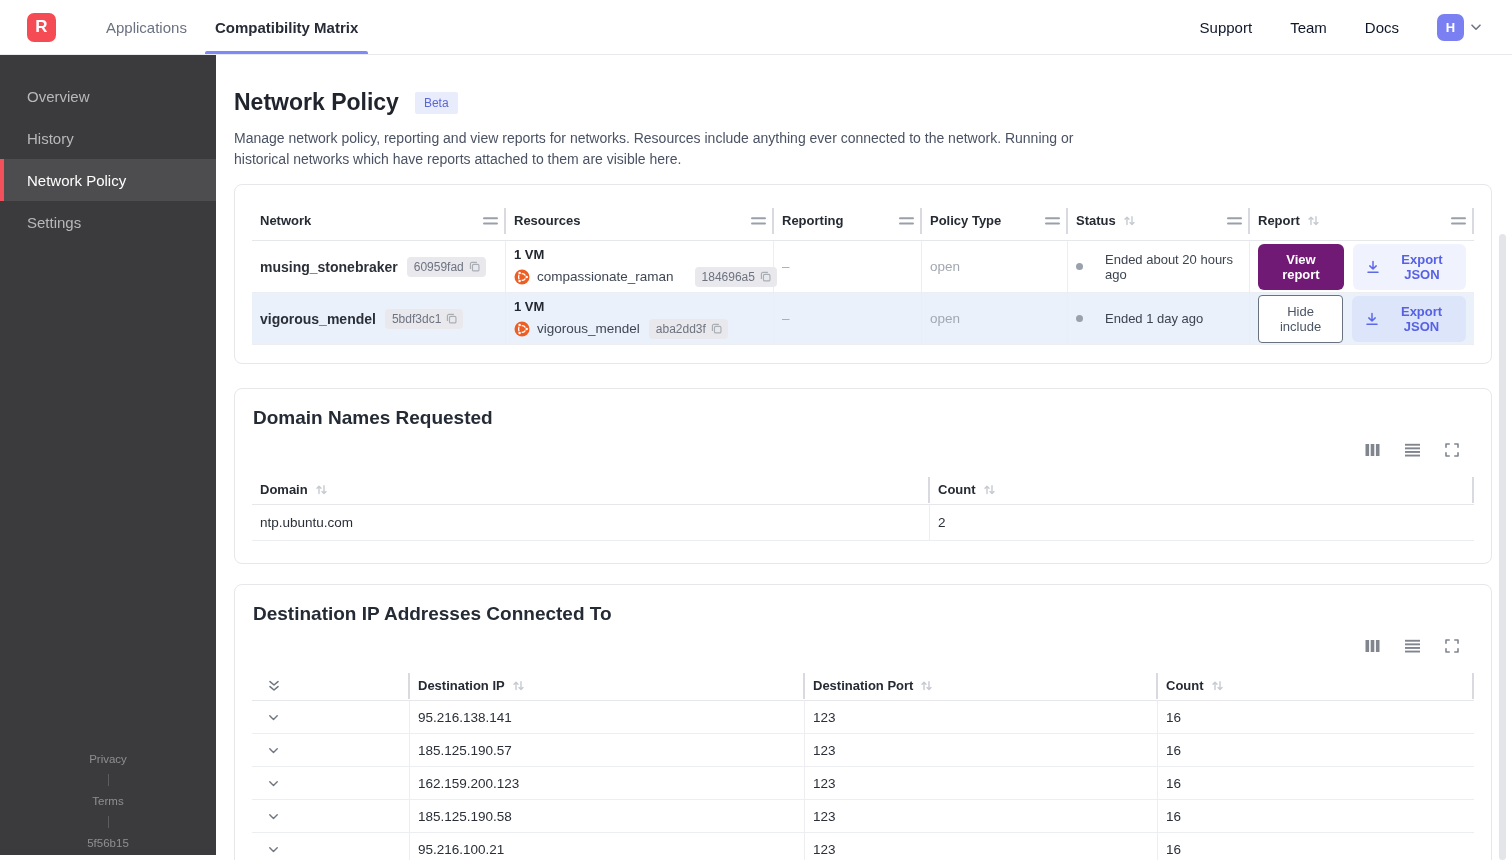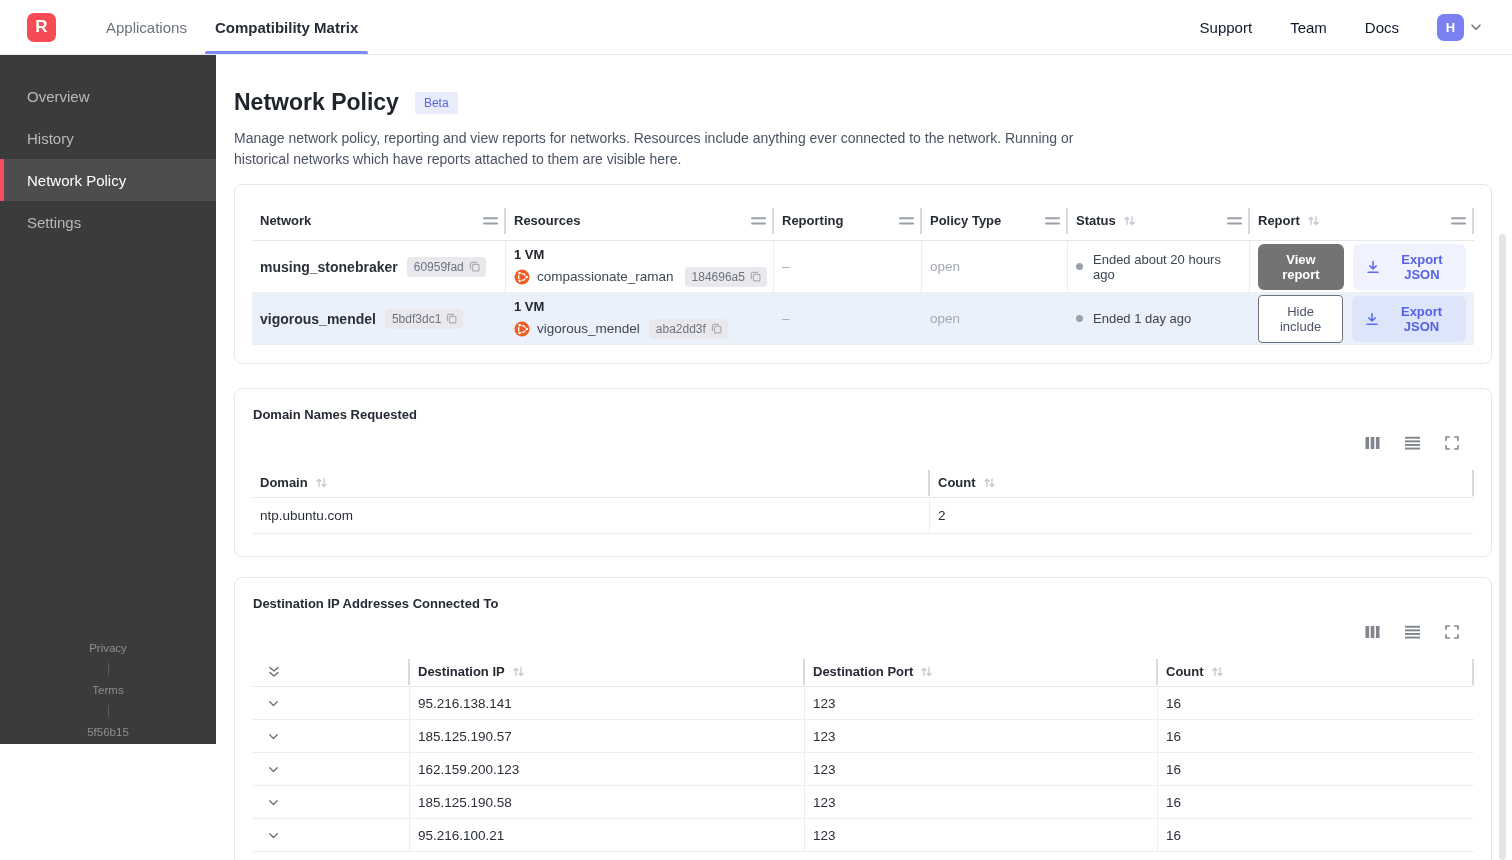--- a/index.html
+++ b/index.html
@@ -18,21 +18,21 @@
   .nav-tab.active { color:#272c36; font-weight:bold; }
   .nav-tab.active::after { content:""; position:absolute; left:4px; right:4px; bottom:0;
     height:3px; background:#7d8bf8; border-radius:2px 2px 0 0; }
   .nav-right { margin-left:auto; display:flex; align-items:center; gap:38px; margin-right:28px; }
   .nav-link { font-size:15px; color:#0f172a; cursor:pointer; }
   .avatar-wrap { display:flex; align-items:center; gap:4px; cursor:pointer; }
   .avatar { width:27px; height:27px; border-radius:7px; background:#7a80f2; color:#fff;
     font-size:13px; font-weight:bold; display:flex; align-items:center; justify-content:center; }
 
   
-  .sidebar { position:fixed; top:55px; left:0; width:216px; height:689px; background:#3b3b3d; }
+  .sidebar { position:fixed; top:55px; left:0; width:216px; height:800px; background:#3b3b3d; }
   .side-items { padding-top:20px; }
   .side-item { height:42px; display:flex; align-items:center; padding-left:27px; font-size:15px;
     color:#b8b8ba; cursor:pointer; position:relative; }
   .side-item.active { background:#4d4d4f; color:#ffffff; }
   .side-item.active::before { content:""; position:absolute; left:0; top:0; bottom:0; width:4px;
     background:#f4505c; }
   .side-footer { position:absolute; bottom:6px; left:0; width:100%; display:flex;
     align-items:center; justify-content:center; gap:9px; font-size:11.5px; color:#8f8f91;flex-direction:column; }
   .side-footer .vbar { width:1px; height:12px; background:#5c5c5e; }
   .side-footer span { cursor:pointer; }
@@ -44,21 +44,21 @@
   .page-title { font-size:23px; font-weight:bold; color:#20242c; }
   .beta-badge { background:#e9ecfb; color:#5a67d6; font-size:12px; padding:4px 9px;
     border-radius:2px; }
   .page-desc { margin-top:12px; font-size:14px; line-height:21px; color:#4a5263;
     max-width:880px; }
 
   .card { background:#fff; border:1px solid #e5e7eb; border-radius:8px; width:1258px; }
   .card1 { margin-top:14px; padding:16px 17px 18px 17px; }
   .card2 { margin-top:24px; padding:18px 17px 22px 17px; }
   .card3 { margin-top:20px; padding:18px 17px 0 17px; height:400px; overflow:hidden; }
-  .card-title { font-size:13px; font-weight:bold; color:#252b35; margin-left:1px; }
+  .card-title { font-size:19px; font-weight:bold; color:#252b35; margin-left:1px; }
   .card-tools { display:flex; justify-content:flex-end; gap:23px; margin:12px 14px 16px 0;
     height:18px; align-items:center; }
   .tool-btn { cursor:pointer; display:flex; align-items:center; }
 
   
   .hdr-cell { display:flex; align-items:center; gap:7px; padding:0 8px; position:relative;
     font-size:13px; font-weight:bold; color:#252a33; }
   .hdr-cell::after { content:""; position:absolute; right:0; top:50%; transform:translateY(-50%);
     width:2px; height:26px; background:#d8dadf; }
   .menu-ic { margin-left:auto; cursor:pointer; display:flex; }
@@ -73,23 +73,23 @@
   .nt-row { height:52px; border-bottom:1px solid #eceef1; }
   .nt-row.hl { background:#eaf1fb; }
   .net-name { font-size:14px; font-weight:bold; color:#2b3038; }
   .pill { background:#e9e9ed; color:#6d7380; font-size:12px; padding:3px 5px 3px 7px;
     border-radius:4px; display:inline-flex; align-items:center; gap:4px; margin-left:9px; }
   .copy-ic { cursor:pointer; display:flex; opacity:.8; }
   .res-cell { flex-direction:column; align-items:flex-start; justify-content:center; gap:5px; }
   .res-sum { font-size:13px; font-weight:bold; color:#23272f; }
   .res-line { display:flex; align-items:center; gap:7px; font-size:13.5px; color:#3f4754; }
   .muted { color:#a2a8b0; }
-  .status-cell { gap:10px; font-size:13px; color:#3d4450; }
+  .status-cell { gap:22px; font-size:13px; color:#3d4450; }
   .dot { width:7px; height:7px; border-radius:50%; background:#9aa1ab; flex:0 0 auto; }
-  .btn-primary { background:#737373; color:#fff; font-size:13px; font-weight:bold;
+  .btn-primary { background:#701a75; color:#fff; font-size:13px; font-weight:bold;
     border:none; border-radius:6px; padding:8px 13px; cursor:pointer;
     font-family:"Liberation Sans", sans-serif; }
   .btn-outline { background:#fff; color:#4b5563; font-size:13px; border:1px solid #6a7280;
     border-radius:4px; padding:8px 11px; cursor:pointer; font-family:"Liberation Sans", sans-serif; }
   .btn-export { display:inline-flex; align-items:center; gap:9px; background:rgba(93,106,232,.09);
     border:none; border-radius:6px; padding:8px 12px; cursor:pointer; margin-left:9px;
     font-family:"Liberation Sans", sans-serif; }
   .btn-export span { color:#5661e6; font-size:13px; font-weight:bold; }
 
   
@@ -252,21 +252,21 @@
                 <circle cx="6.3" cy="10.94" r="1.5"></circle>
               </g>
               <g fill="#fff">
                 <circle cx="12.7" cy="8" r="1.25"></circle>
                 <circle cx="5.65" cy="3.93" r="1.25"></circle>
                 <circle cx="5.65" cy="12.07" r="1.25"></circle>
               </g>
               </svg>
           </span>
           <span>compassionate_raman</span>
-          <span class="pill" style="margin-left:4px">
+          <span class="pill" style="margin-left:14px">
             <span>184696a5</span>
             <span class="copy-ic">
               <svg width="13" height="13" viewBox="0 0 14 14" fill="none" stroke="#9aa0a8" stroke-width="1.3" stroke-linejoin="round">
                 <rect x="4.8" y="4.8" width="7" height="7" rx="1.4"></rect>
                 <path d="M9.6 2.6H4.1a1.5 1.5 0 0 0-1.5 1.5v5.5"></path>
                 </svg>
             </span>
           </span>
         </span>
       </div>

